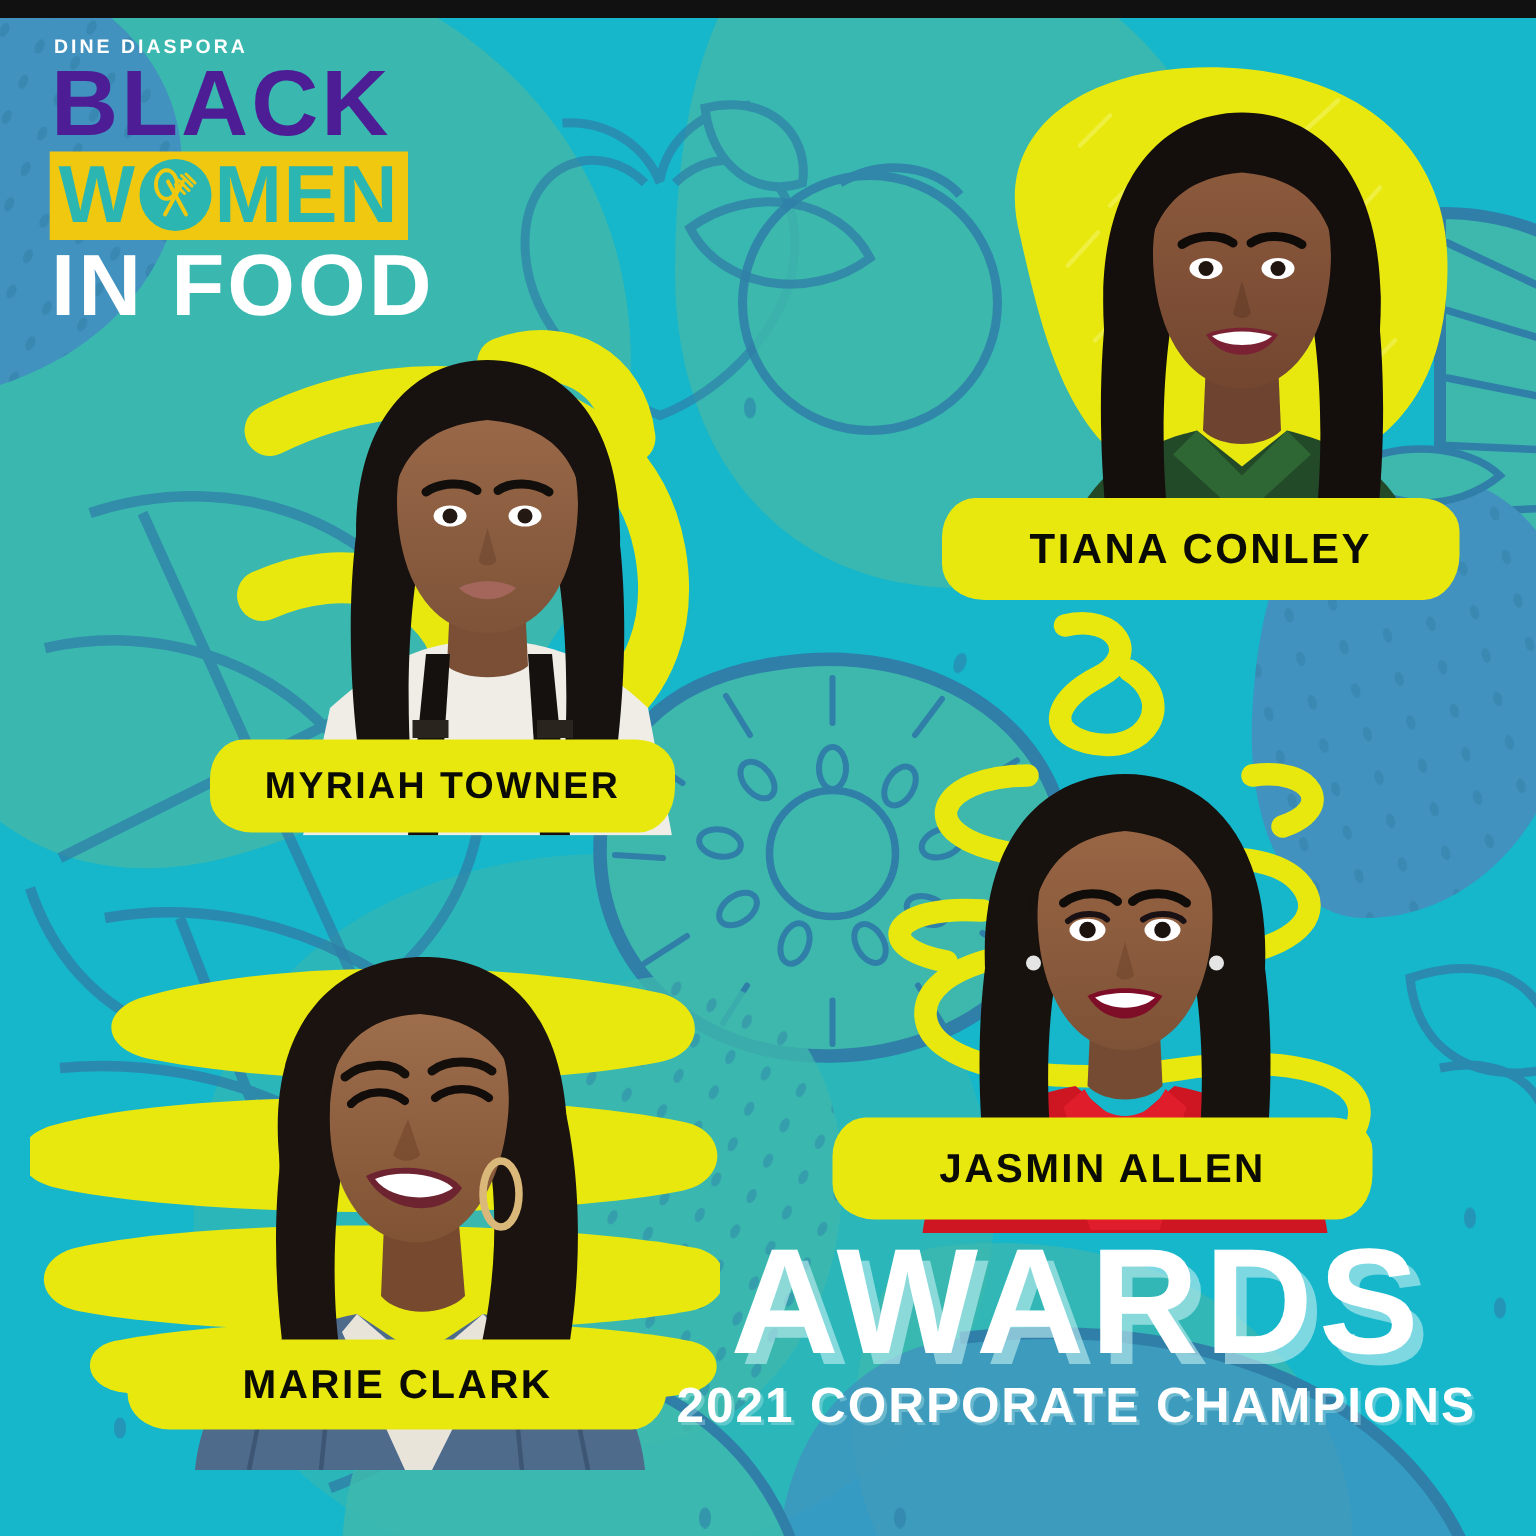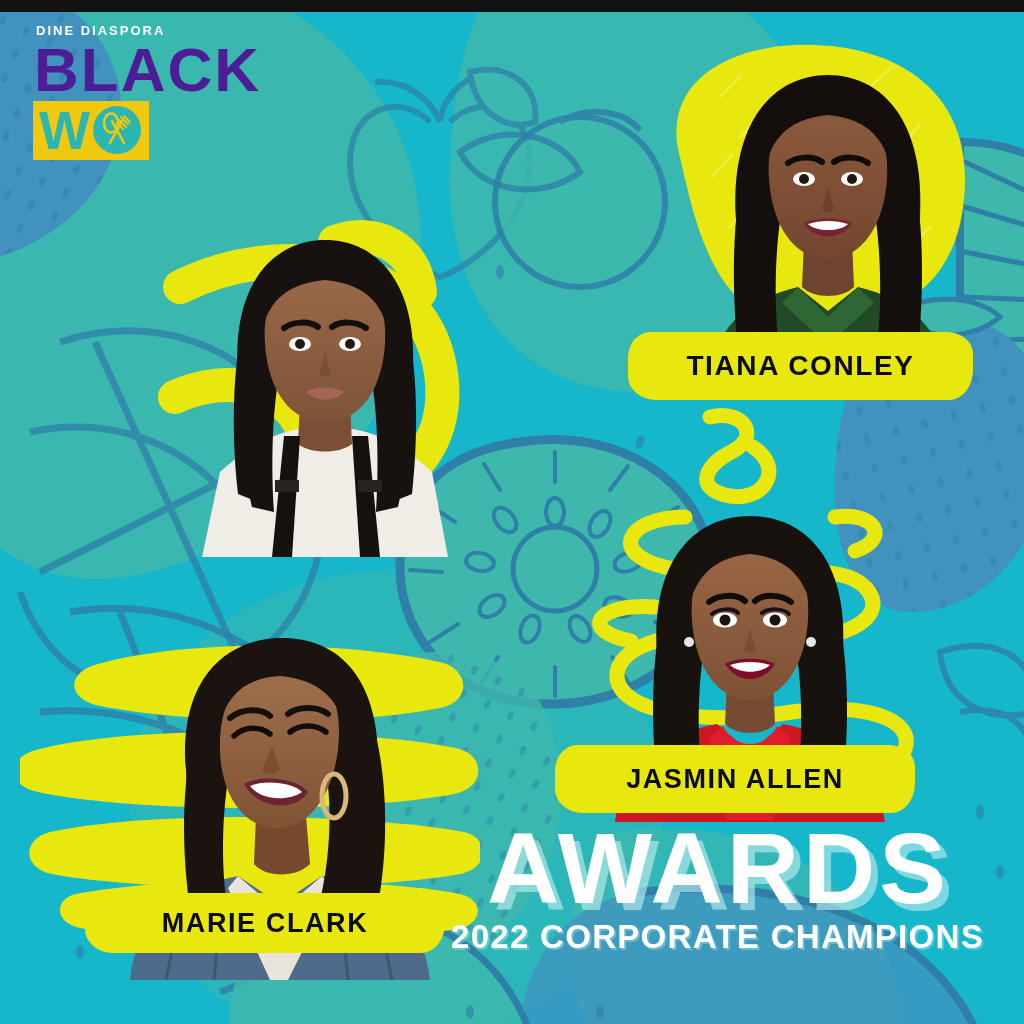--- a/index.html
+++ b/index.html
@@ -222,22 +222,24 @@
             </g>
             <ellipse cx="19" cy="18" rx="7" ry="9.5" fill="none" stroke="#F0C80F" stroke-width="2.6"></ellipse>
             <g stroke="#F0C80F" stroke-width="2" stroke-linecap="round">
               <line x1="29" y1="12" x2="36" y2="19"></line>
               <line x1="32" y1="11" x2="38" y2="17"></line>
               <line x1="27" y1="15" x2="34" y2="22"></line>
               <line x1="25" y1="18" x2="31" y2="24"></line>
             </g>
           </svg>
         </span>
+        <span>MEN</span>
       </div>
     </div>
+    <div class="logo-infood">IN FOOD</div>
   </div>
 
   <div class="person" style="left:120px;top:185px;width:400px;height:380px;z-index:20;">
     <svg class="blob" width="400" height="380" viewBox="0 0 400 380" xmlns="http://www.w3.org/2000/svg" style="left:0;top:0;">
       <g fill="none" stroke="#E8E80F" stroke-width="34" stroke-linecap="round">
         <path d="M 60 90 C 160 40 300 60 320 170 C 338 270 250 320 175 300"></path>
         <path d="M 55 200 C 110 175 170 190 185 240"></path>
         <path d="M 215 45 C 255 30 295 50 300 95"></path>
       </g>
     </svg>
@@ -277,20 +279,23 @@
           <path d="M 145 130 L 139 152 C 142 156 148 156 151 152 Z" fill="#6B452E" opacity="0.55"></path>
 
           <path d="M 126 170 C 136 164 154 164 164 170 C 154 180 136 180 126 170 Z" fill="#A4665A"></path>
 
           <path d="M 104 214 L 120 214 L 112 335 L 92 335 Z" fill="#14110E"></path>
           <path d="M 172 214 L 188 214 L 200 335 L 180 335 Z" fill="#14110E"></path>
           <rect x="95" y="258" width="24" height="12" fill="#2A241E"></rect>
           <rect x="178" y="258" width="24" height="12" fill="#2A241E"></rect>
         </g>
       </svg>
+    </div>
+    <div class="namechip" style="left:20px;top:296px;width:310px;height:62px;font-size:25px;">
+      <span>MYRIAH TOWNER</span>
     </div>
   </div>
 
   <div class="person" style="left:620px;top:15px;width:390px;height:380px;z-index:22;">
     <svg class="blob" width="390" height="380" viewBox="0 0 390 380" xmlns="http://www.w3.org/2000/svg" style="left:0;top:0;">
       <path d="M 60 130 C 40 55 110 15 195 18 C 285 21 345 70 345 150 C 345 235 305 290 200 298 C 100 306 78 210 60 130 Z" fill="#E8E80F"></path>
       <g stroke="#F4F46B" stroke-width="3" opacity="0.55" stroke-linecap="round">
         <line x1="100" y1="70" x2="120" y2="50"></line>
         <line x1="120" y1="110" x2="142" y2="88"></line>
         <line x1="92" y1="150" x2="112" y2="128"></line>
@@ -466,16 +471,16 @@
         </g>
       </svg>
     </div>
     <div class="namechip" style="left:65px;top:291px;width:360px;height:60px;font-size:27px;">
       <span>MARIE CLARK</span>
     </div>
   </div>
 
   <div class="awards">
     <div class="awards-main">AWARDS</div>
-    <div class="awards-sub">2022 CORPORATE CHAMPIONS</div>
+    <div class="awards-sub">2021 CORPORATE CHAMPIONS</div>
   </div>
 
 </div>
 
 </body></html>

